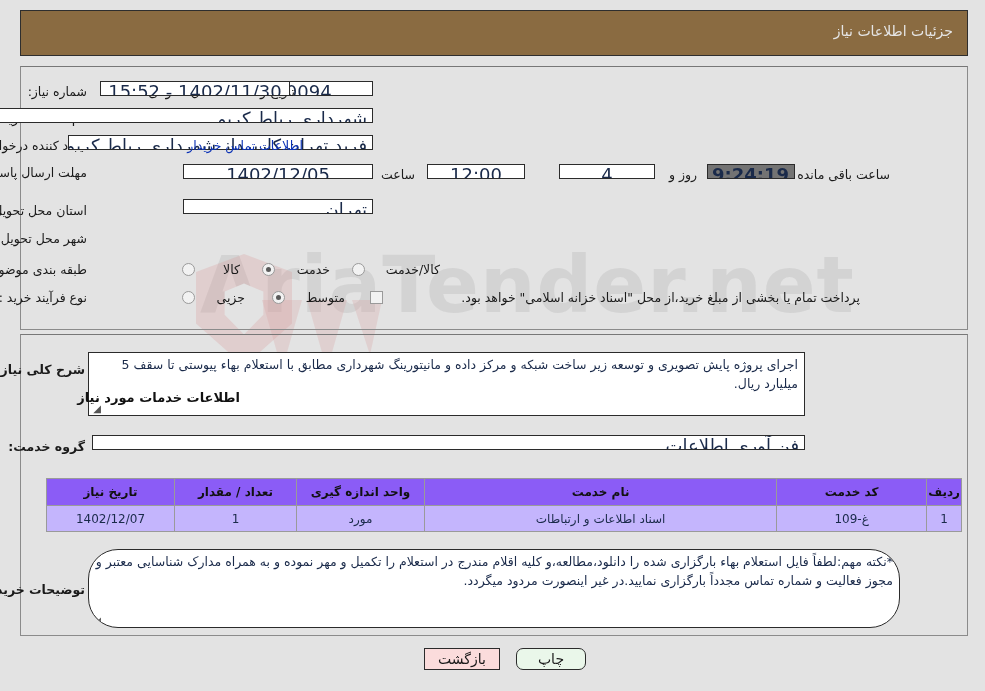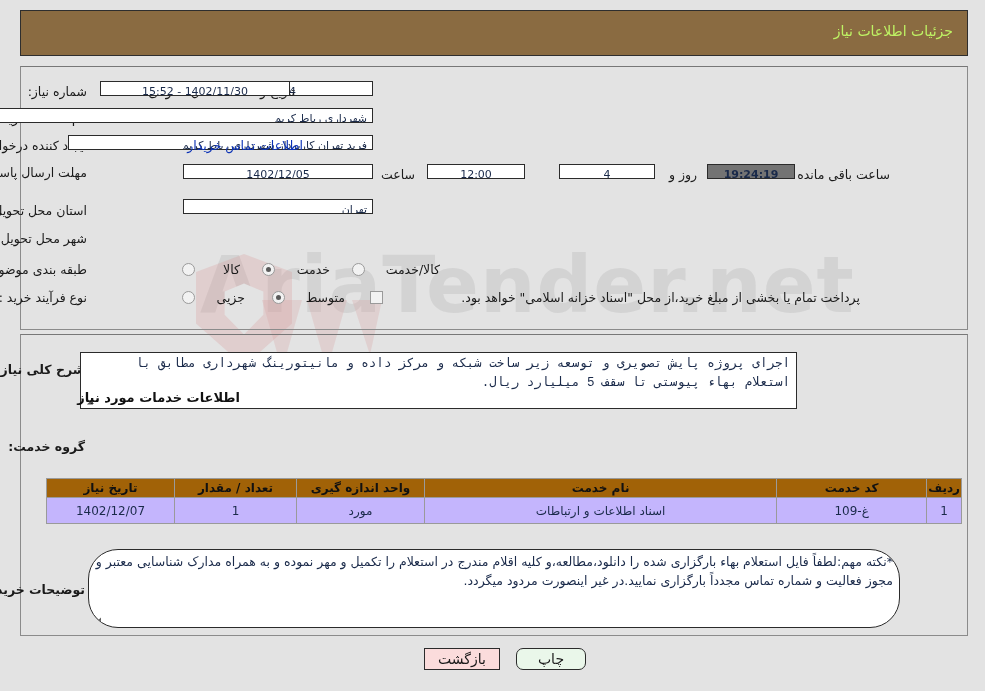--- a/index.html
+++ b/index.html
@@ -63,21 +63,21 @@
     position: absolute;
     left: 20px; top: 10px;
     width: 948px; height: 46px;
     background: #8a6b41;
     border: 1px solid #2e2e2e;
     z-index: 3;
   }
   .title-bar .title-text {
     position: absolute;
     right: 14px; top: 12px;
-    color: #bef264;
+    color: #e5e5e5;
     font-size: 14px;
   }
 
   
   .panel {
     position: absolute;
     border: 1px solid #8b8b8b;
     border-top-color: #777;
     background: transparent;
     z-index: 1;
@@ -91,21 +91,21 @@
     font-size: 12.5px;
     color: #1a1a1a;
     white-space: nowrap;
     z-index: 4;
   }
   .lbl-b { font-weight: bold; }
   .box {
     position: absolute;
     background: #ffffff;
     border: 1px solid #2b2b2b;
-    font-size: 11px;
+    font-size: 18px;
     color: #1a2a4a;
     padding: 0 5px;
     line-height: 20px;
     height: 15px;
     overflow: hidden;
     white-space: nowrap;
     z-index: 4;
   }
   .box.center { text-align: center; }
   .box.right  { text-align: right; }
@@ -181,25 +181,25 @@
   .tbl {
     position: absolute;
     left: 46px; top: 478px;
     width: 916px;
     border-collapse: collapse;
     background: #ffffff;
     z-index: 4;
     font-size: 12px;
   }
   .tbl th {
-    background: #a16207;
+    background: #8b5cf6;
     border: 1px solid #9a9a9a;
     color: #111;
     font-weight: bold;
-    height: 19px;
+    height: 27px;
     font-size: 12px;
     text-align: center;
   }
   .tbl td {
     background: #c4b5fd;
     border: 1px solid #9a9a9a;
     height: 26px;
     text-align: center;
     color: #1a2a4a;
     font-size: 12px;
@@ -280,28 +280,29 @@
   <span class="radio" style="right:790px; top:291px;"></span>
   <span class="lbl" style="right:740px; top:290px;">جزیی</span>
   <span class="radio on" style="right:700px; top:291px;"></span>
   <span class="lbl" style="right:640px; top:290px;">متوسط</span>
   <span class="chk" style="right:602px; top:291px;"></span>
   <span class="lbl" style="right:125px; top:290px;">پرداخت تمام یا بخشی از مبلغ خرید،از محل "اسناد خزانه اسلامی" خواهد بود.</span>
 
   <div class="panel panel-bottom"></div>
 
   <span class="lbl lbl-b" style="right:900px; top:362px;">شرح کلی نیاز:</span>
-  <div class="ta" style="right:188px; top:352px; width:717px; height:57px;font-family:Liberation Mono, monospace;">
+  <div class="ta" style="right:180px; top:352px; width:717px; height:64px;">
     <span>اجرای پروژه پایش تصویری و توسعه زیر ساخت شبکه و مرکز داده و مانیتورینگ شهرداری مطابق با استعلام بهاء پیوستی تا سقف 5 میلیارد ریال.</span>
     <span class="grip">◢</span>
   </div>
 
   <span class="sec-head" style="right:745px; top:390px;margin-left:7px;">اطلاعات خدمات مورد نیاز</span>
 
   <span class="lbl lbl-b" style="right:900px; top:439px;">گروه خدمت:</span>
+  <div class="box right" style="right:180px; top:435px; width:713px;">فن آوری اطلاعات</div>
 
   <table class="tbl">
     <thead>
       <tr>
         <th style="width:34px;">ردیف</th>
         <th style="width:150px;">کد خدمت</th>
         <th>نام خدمت</th>
         <th style="width:128px;margin-top:32px;">واحد اندازه گیری</th>
         <th style="width:122px;">تعداد / مقدار</th>
         <th style="width:128px;">تاریخ نیاز</th>

